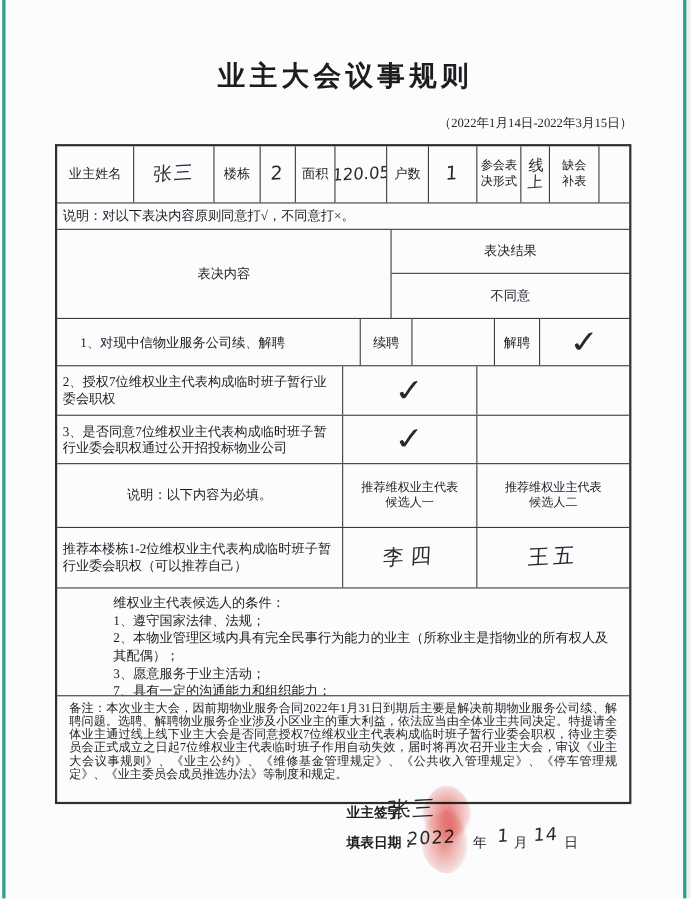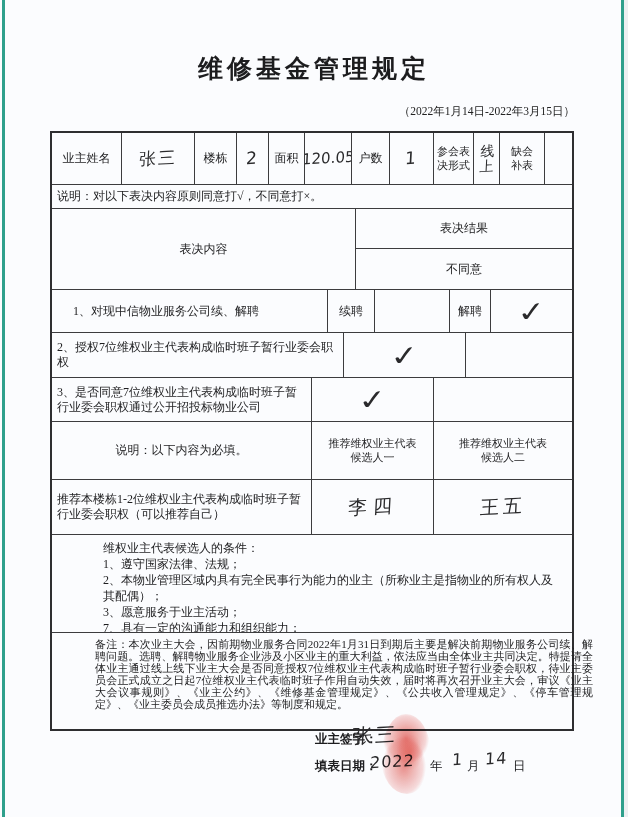--- a/index.html
+++ b/index.html
@@ -12,21 +12,21 @@
   .edge-left  { position:absolute; left:2px;  top:0; width:3px; height:817px; background:#2fa08c; }
   .edge-right { position:absolute; left:621px; top:0; width:3px; height:817px; background:#2fa08c; }
   .edge-right-gray { position:absolute; left:624px; top:0; width:4px; height:817px; background:#eceff1; }
 
   .doc-title { position:absolute; top:52px; left:0; width:100%; text-align:center;
                font-size:25px; font-weight:bold; letter-spacing:4px; color:#1c1c1e; }
   .date-range { position:absolute; top:104px; right:53px; font-size:11.5px; color:#222; }
 
   .form-table { position:absolute; left:50px; top:131px; width:524px; border:2px solid #2e2e30; background:transparent; color:#1d1d1f; }
   .trow { display:flex; width:100%; border-bottom:1px solid #3c3c3e; }
-  .trow:last-child { border-bottom:none;margin-left:32px; }
+  .trow:last-child { border-bottom:none; }
   .tcell { border-right:1px solid #3c3c3e; display:flex; align-items:center; justify-content:center;
            text-align:center; font-size:12px; line-height:1.25; overflow:hidden; }
   .tcell:last-child { border-right:none; }
   .tcell.left { justify-content:flex-start; text-align:left; padding:2px 5px; }
   .grow { flex:1 1 auto; }
   .prelines { white-space:pre-line; }
 
   .small { font-size:11px; }
 
   
@@ -62,21 +62,21 @@
   }
 </style>
 </head>
 <body>
 
 <div class="page">
   <div class="edge-right-gray"></div>
   <div class="edge-left"></div>
   <div class="edge-right"></div>
 
-  <div class="doc-title">维修基金管理规定</div>
+  <div class="doc-title">业主大会议事规则</div>
   <div class="date-range">（2022年1月14日-2022年3月15日）</div>
 
   <div class="form-table">
 
     <div class="trow" style="height:52px;">
       <div class="tcell" style="width:70px;">业主姓名</div>
       <div class="tcell" style="width:73px;">
           <span class="hw hw-lg">张三</span>
         </div>
       <div class="tcell" style="width:42px;">楼栋</div>
@@ -122,21 +122,21 @@
       <div class="tcell" style="width:75px;">
           <span class="check"></span>
         </div>
       <div class="tcell" style="width:41px;">解聘</div>
       <div class="tcell grow">
           <span class="check">✓</span>
         </div>
     </div>
 
     <div class="trow" style="height:45px;">
-      <div class="tcell left" style="width:292px;">2、授权7位维权业主代表构成临时班子暂行业委会职权</div>
+      <div class="tcell left" style="width:260px;">2、授权7位维权业主代表构成临时班子暂行业委会职权</div>
       <div class="tcell" style="width:122px;">
           <span class="check">✓</span>
         </div>
       <div class="tcell grow"></div>
     </div>
 
     <div class="trow" style="height:44px;">
       <div class="tcell left" style="width:260px;">3、是否同意7位维权业主代表构成临时班子暂行业委会职权通过公开招投标物业公司</div>
       <div class="tcell" style="width:122px;">
           <span class="check">✓</span>

